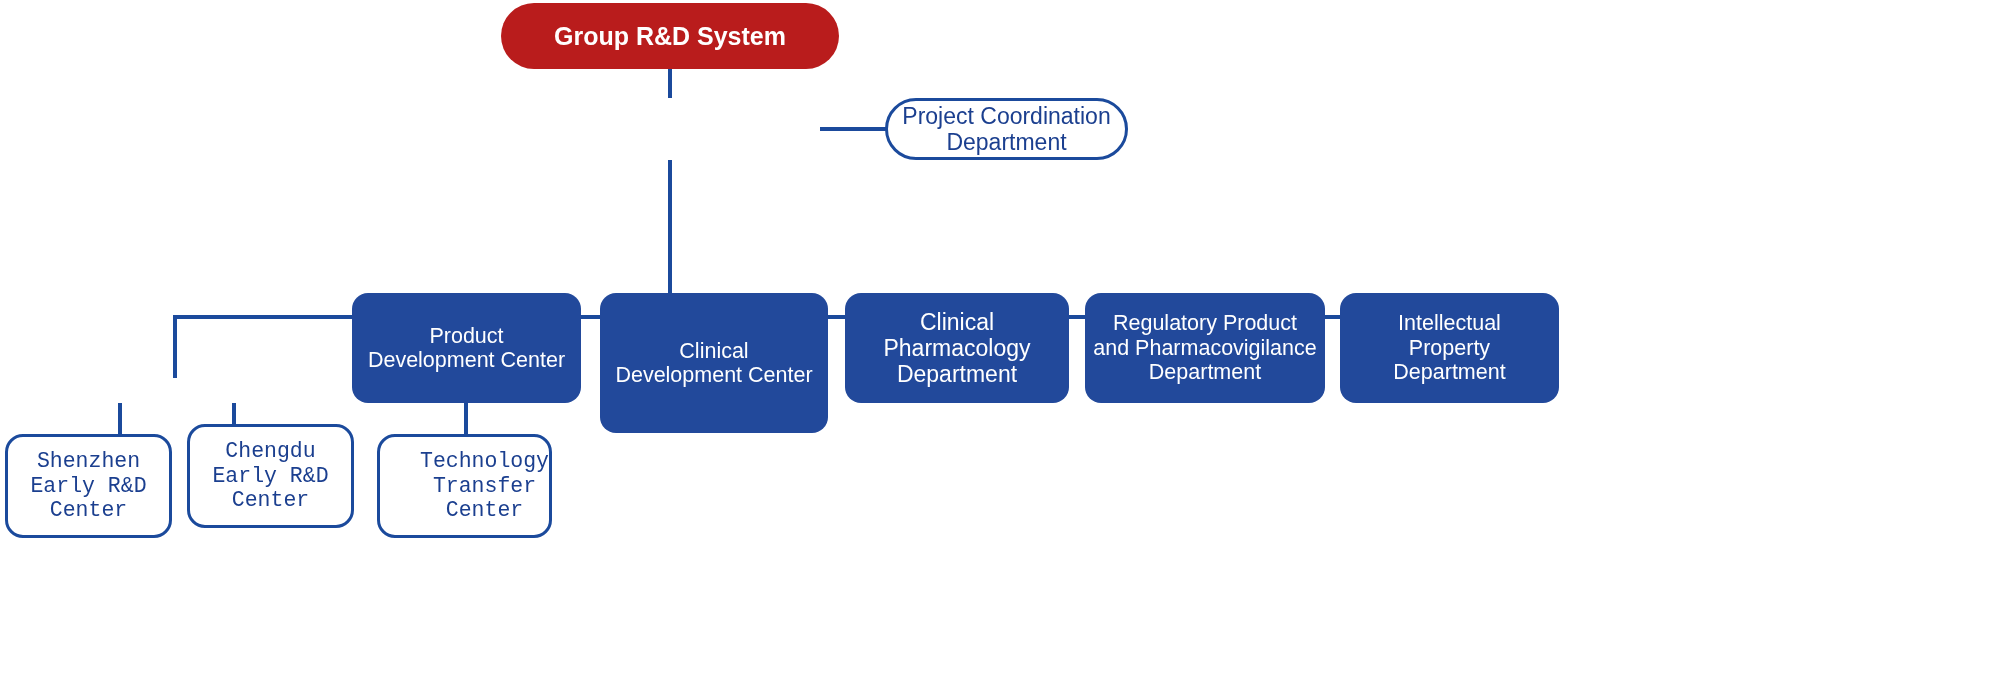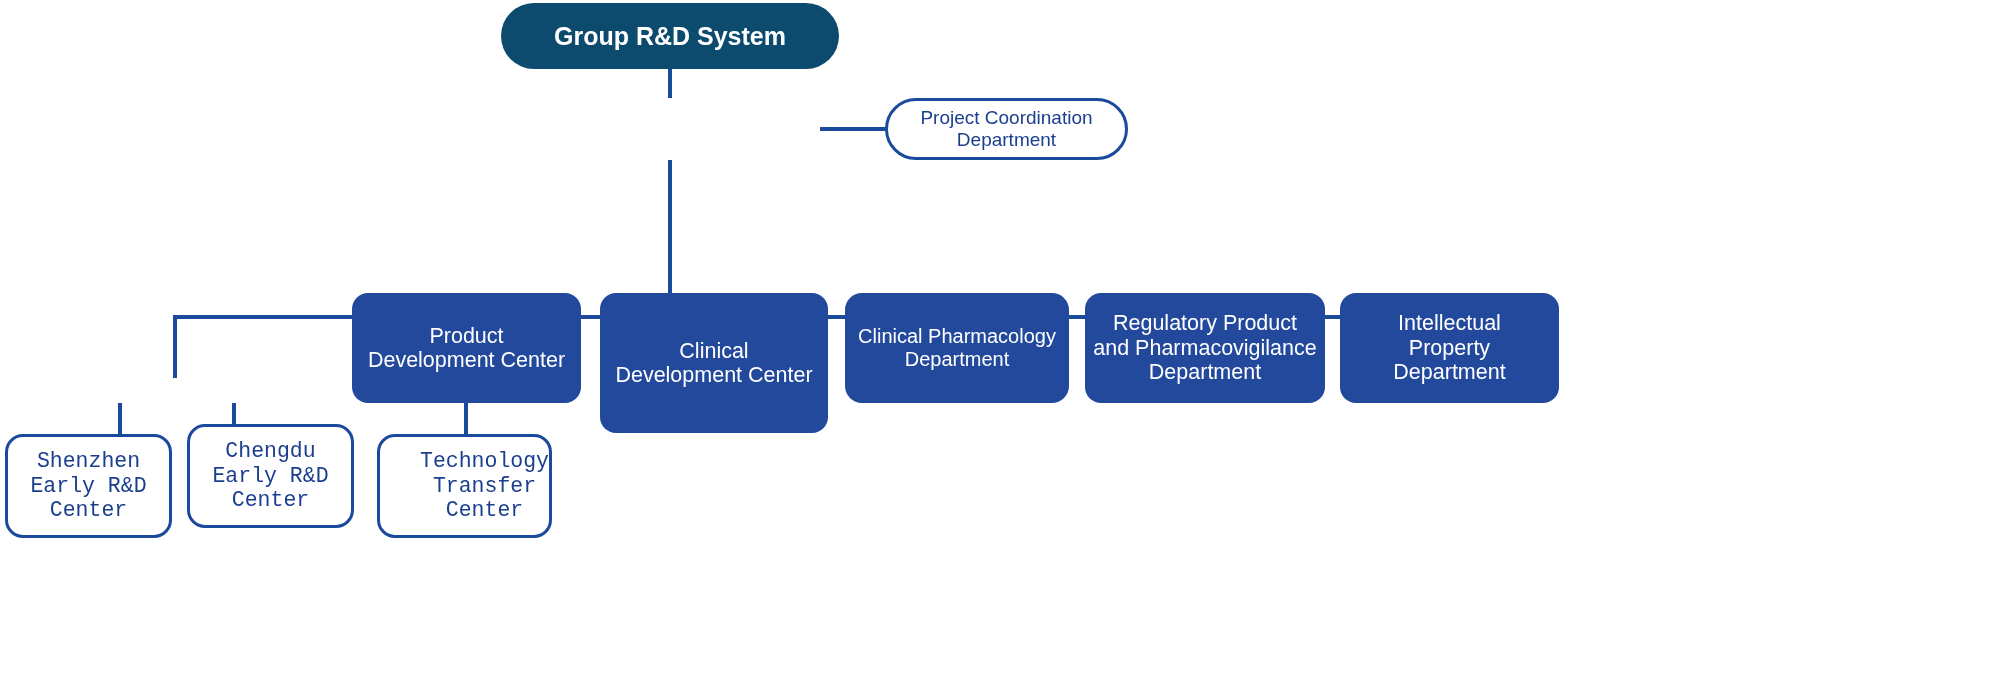--- a/index.html
+++ b/index.html
@@ -31,21 +31,21 @@
     position: absolute;
     box-sizing: border-box;
     display: flex;
     align-items: center;
     justify-content: center;
     text-align: center;
     line-height: 1.14;
     white-space: pre-line;
   }
   .node-filled-dark {
-    background: #0c4a6e;
+    background: #b91c1c;
     color: #ffffff;
     font-weight: bold;
     border-radius: 26px;
   }
   .node-filled {
     background: #22499b;
     color: #ffffff;
     font-weight: normal;
     border-radius: 16px;
   }
@@ -62,38 +62,37 @@
   #node-group-rd-system {
     left: 501px; top: 3px; width: 338px; height: 66px;
     font-size: 25px;
   }
   #node-rd-center {
     left: 509px; top: 95px; width: 315px; height: 68px;
     font-size: 25px;
   }
   #node-project-coordination {
     left: 885px; top: 98px; width: 243px; height: 62px;
-    font-size: 19px;
+    font-size: 23px;
   }
   #node-early-research {
     left: 66px; top: 293px; width: 219px; height: 110px;
     font-size: 21.5px;
   }
   #node-product-development {
     left: 352px; top: 293px; width: 229px; height: 110px;
     font-size: 21.5px;
   }
   #node-clinical-development {
     left: 600px; top: 293px; width: 228px; height: 140px;
     font-size: 21.5px;
   }
   #node-clinical-pharmacology {
     left: 845px; top: 293px; width: 224px; height: 110px;
-    font-size: 20px;
-    border-radius: 17px;
+    font-size: 23px;
   }
   #node-regulatory-affairs {
     left: 1085px; top: 293px; width: 240px; height: 110px;
     font-size: 21.5px;
   }
   #node-intellectual-property {
     left: 1340px; top: 293px; width: 219px; height: 110px;
     font-size: 21.5px;
   }
   #node-shenzhen {

